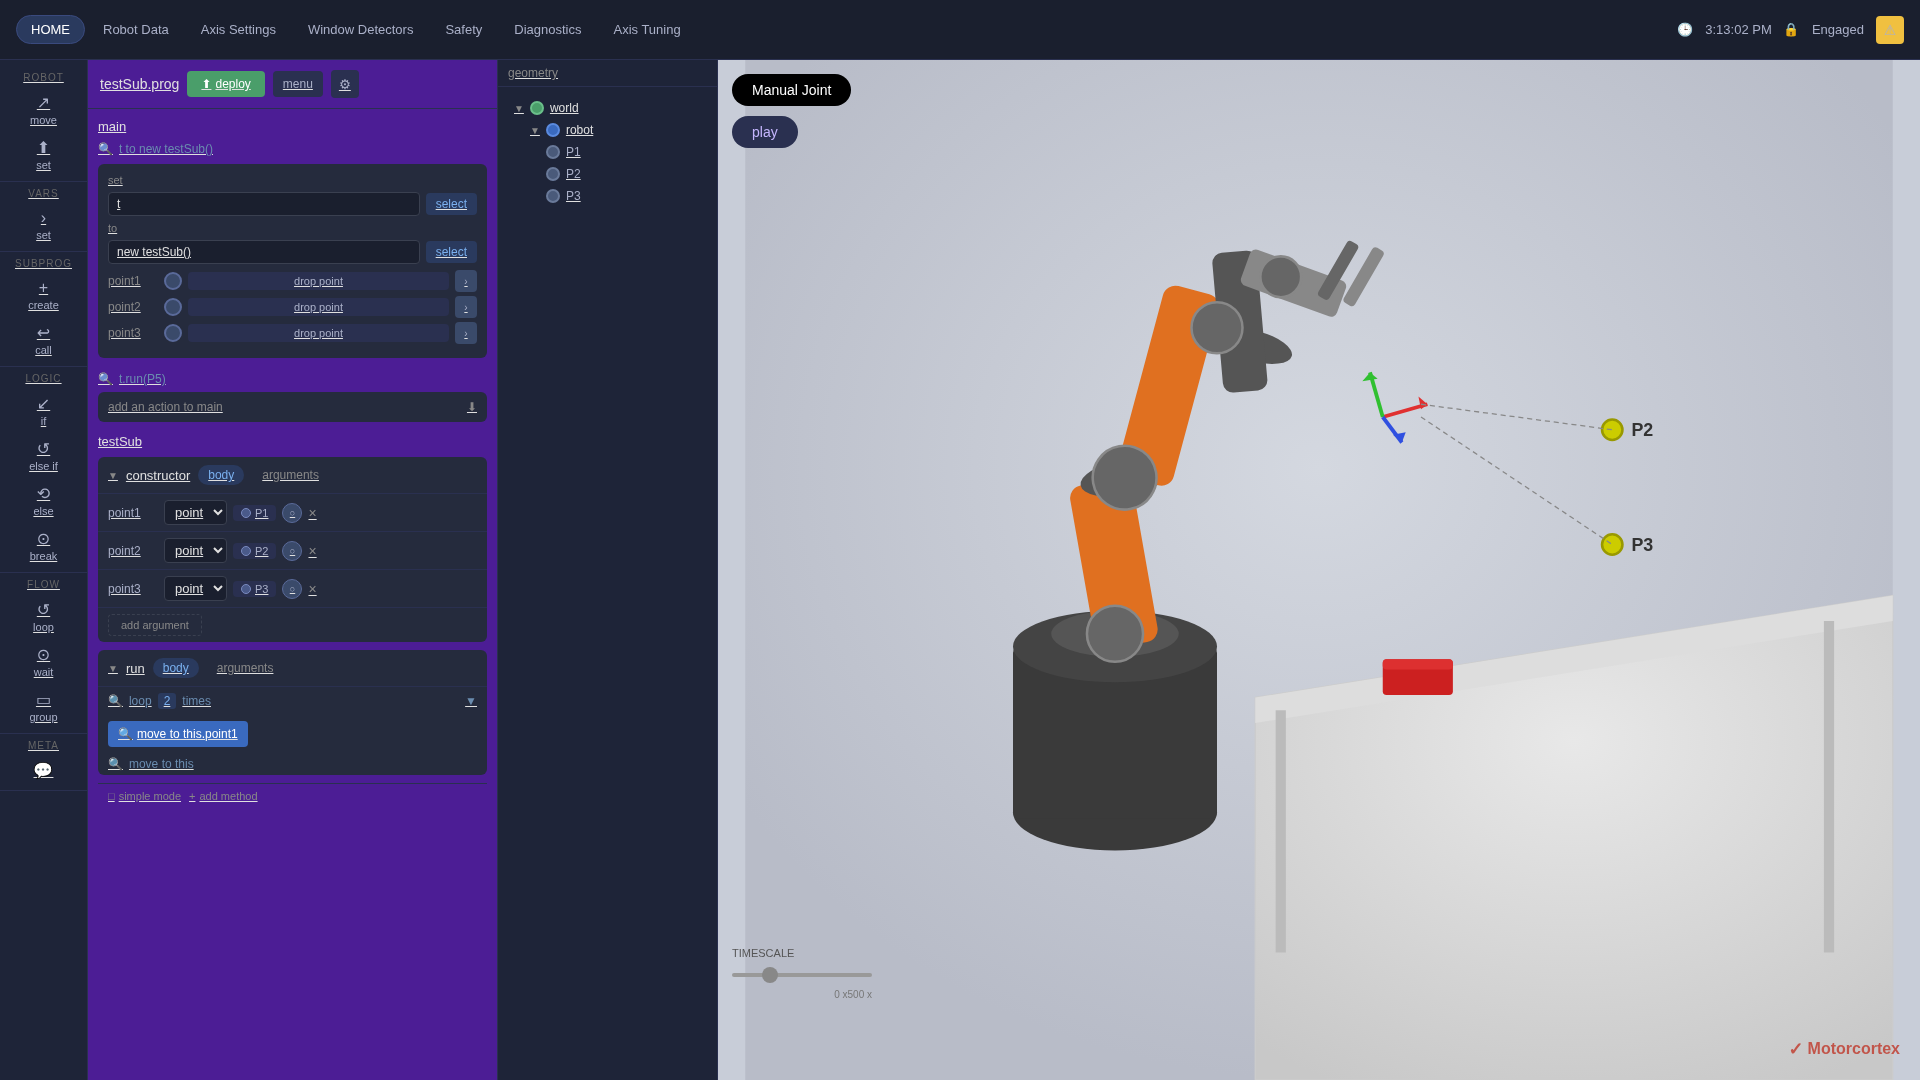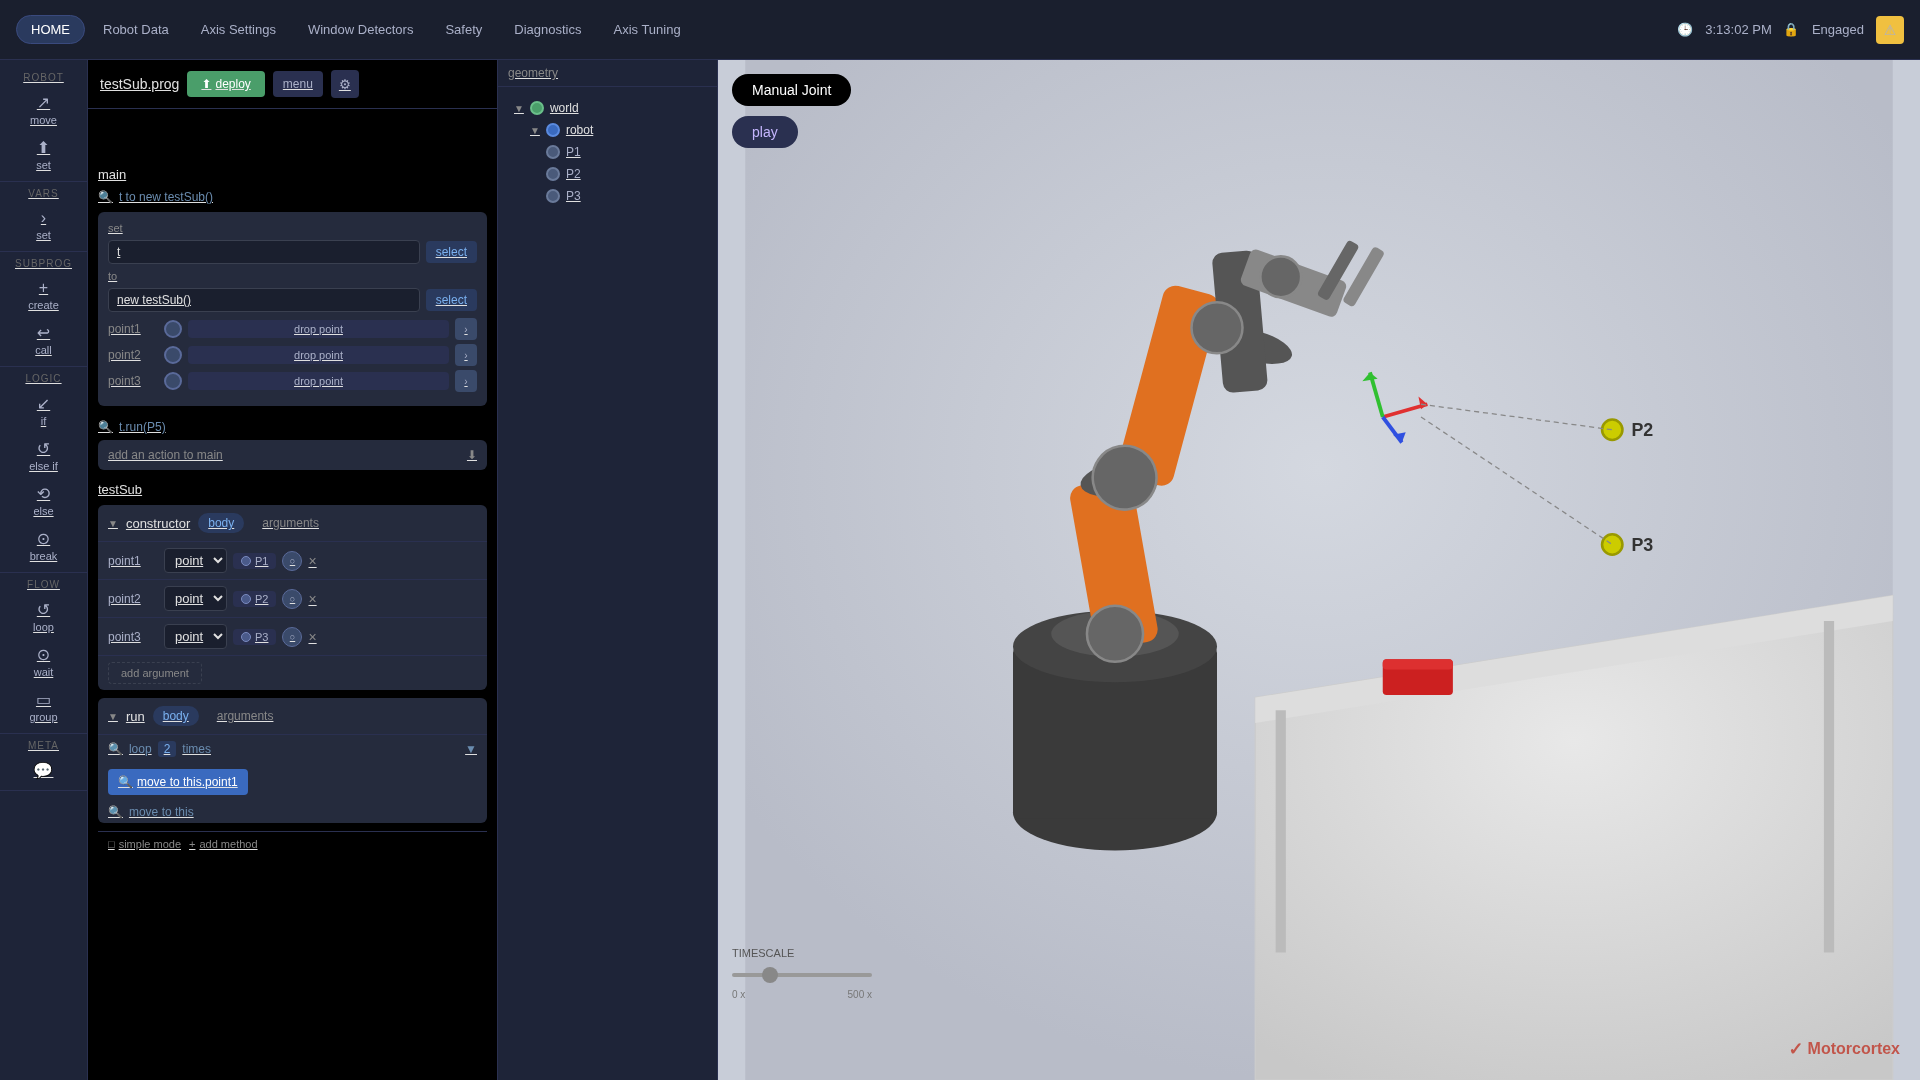--- a/index.html
+++ b/index.html
@@ -16,21 +16,21 @@
     .main-layout { display: flex; height: calc(1080px - 60px); text-decoration: underline; }
 
     
     .left-sidebar { width: 88px; background: #1e2438; border-right: 1px solid #2a3050; display: flex; flex-direction: column; align-items: center; padding: 8px 0; gap: 2px; }
     .sidebar-section { width: 100%; display: flex; flex-direction: column; align-items: center; padding: 4px 0; border-bottom: 1px solid #2a3050; }
     .sidebar-section-label { font-size: 10px; color: #666; text-transform: uppercase; letter-spacing: 1px; margin-bottom: 4px; }
     .sidebar-btn { width: 70px; display: flex; flex-direction: column; align-items: center; padding: 6px 4px; border-radius: 6px; cursor: pointer; color: #aab0c8; font-size: 11px; gap: 2px; }
     .sidebar-icon { font-size: 16px; }
 
     
-    .program-panel { width: 410px; background: #000000; border-right: 1px solid #2a3050; display: flex; flex-direction: column; overflow: hidden; gap: 48px; }
+    .program-panel { width: 410px; background: #4c1d95; border-right: 1px solid #2a3050; display: flex; flex-direction: column; overflow: hidden; }
     .program-header { padding: 10px 12px; display: flex; align-items: center; gap: 8px; border-bottom: 1px solid #2a3050; }
     .prog-title { font-size: 14px; color: #e0e0e0; font-weight: 500; }
     .deploy-btn { background: #4a9e6a; color: #fff; border: none; padding: 6px 14px; border-radius: 4px; cursor: pointer; display: flex; align-items: center; gap: 4px; font-size: 12px; }
     .menu-btn { background: #2a3050; color: #aab0c8; border: none; padding: 6px 10px; border-radius: 4px; cursor: pointer; font-size: 12px; }
     .icon-btn { background: #2a3050; color: #aab0c8; border: none; width: 28px; height: 28px; border-radius: 4px; cursor: pointer; display: flex; align-items: center; justify-content: center; }
     .program-content { flex: 1; overflow-y: auto; padding: 10px; }
     .section-title { font-size: 13px; color: #e0e0e0; margin-bottom: 8px; font-weight: 500; }
     .search-row { display: flex; align-items: center; gap: 6px; color: #6a8caf; font-size: 12px; margin-bottom: 8px; }
     .search-icon { color: #6a8caf; }
     .set-block { background: #252b3d; border-radius: 6px; padding: 10px; margin-bottom: 8px; }
@@ -449,21 +449,21 @@
         <button class="play-btn">play</button>
       </div>
     </div>
 
     <div style="position:absolute;bottom:80px;left:14px;">
       <div style="font-size:11px;color:#555;margin-bottom:6px;">TIMESCALE</div>
       <div style="position:relative;width:140px;height:20px;">
         <div style="width:140px;height:4px;background:#999;border-radius:2px;position:absolute;top:8px;"></div>
         <div style="width:16px;height:16px;background:#888;border-radius:50%;position:absolute;top:2px;left:30px;"></div>
       </div>
-      <div style="display:flex;justify-content:space-between;width:140px;font-size:10px;color:#777;margin-top:4px;">
+      <div style="display:flex;justify-content:flex-end;width:140px;font-size:10px;color:#777;margin-top:4px;">
         <span>0 x</span>
         <span>500 x</span>
       </div>
     </div>
 
     <div style="position:absolute;bottom:20px;right:20px;color:#c0392b;font-size:18px;font-weight:bold;opacity:0.8;display:flex;align-items:center;gap:4px;">
       <span style="color:#c0392b;">✓</span>
       <span style="font-size:16px;">Motorcortex</span>
     </div>
   </div>

